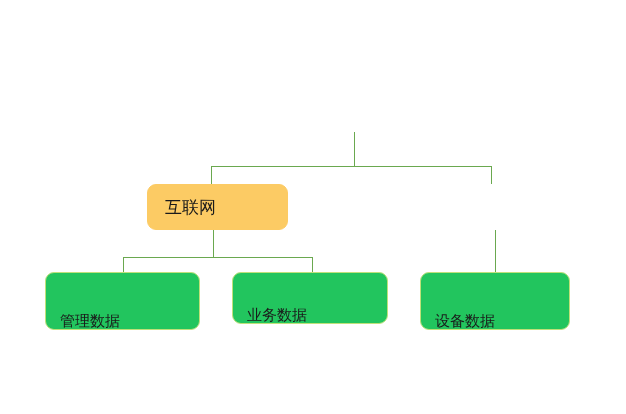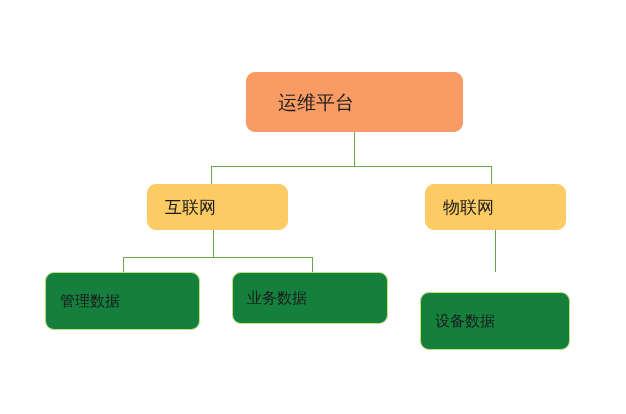--- a/index.html
+++ b/index.html
@@ -50,61 +50,56 @@
   }
   
   .node.level-branch {
     background: #fccb64;
     border: 1px solid #fccb64;
     font-size: 17px;
     padding-left: 17px;
   }
   
   .node.level-leaf {
-    background: #15803d;
+    background: #22c55e;
     border: 1px solid #bfe17a;
     font-size: 15px;
     padding-left: 14px;
+    align-items: flex-end;
   }
 </style>
 </head>
 <body>
 
 <div id="canvas">
 
   <svg id="connector-layer" viewBox="0 0 626 414" width="626" height="414" xmlns="http://www.w3.org/2000/svg">
     <g fill="none" stroke="#6aa84f" stroke-width="1.4" shape-rendering="crispEdges">
 
       <path d="M 354.5 132 L 354.5 166.5 L 211.5 166.5 L 211.5 184"></path>
       <path d="M 354.5 132 L 354.5 166.5 L 491.5 166.5 L 491.5 184"></path>
 
       <path d="M 213.5 230 L 213.5 257.5 L 123.5 257.5 L 123.5 272"></path>
       <path d="M 213.5 230 L 213.5 257.5 L 312.5 257.5 L 312.5 272"></path>
 
       <path d="M 495.5 230 L 495.5 272"></path>
     </g>
   </svg>
 
-  <div class="node level-root" style="left:246px; top:72px; width:217px; height:60px;">
-    <span class="node-label">运维平台</span>
-  </div>
 
   <div class="node level-branch" style="left:147px; top:184px; width:141px; height:46px;text-align:center;">
     <span class="node-label">互联网</span>
   </div>
 
-  <div class="node level-branch" style="left:425px; top:184px; width:141px; height:46px;">
-    <span class="node-label">物联网</span>
-  </div>
 
   <div class="node level-leaf" style="left:45px; top:272px; width:155px; height:58px;">
     <span class="node-label">管理数据</span>
   </div>
 
   <div class="node level-leaf" style="left:232px; top:272px; width:156px; height:52px;">
     <span class="node-label">业务数据</span>
   </div>
 
-  <div class="node level-leaf" style="left:420px; top:272px; width:150px; height:58px;margin-top:20px;">
+  <div class="node level-leaf" style="left:420px; top:272px; width:150px; height:58px;">
     <span class="node-label">设备数据</span>
   </div>
 
 </div>
 
 </body></html>

